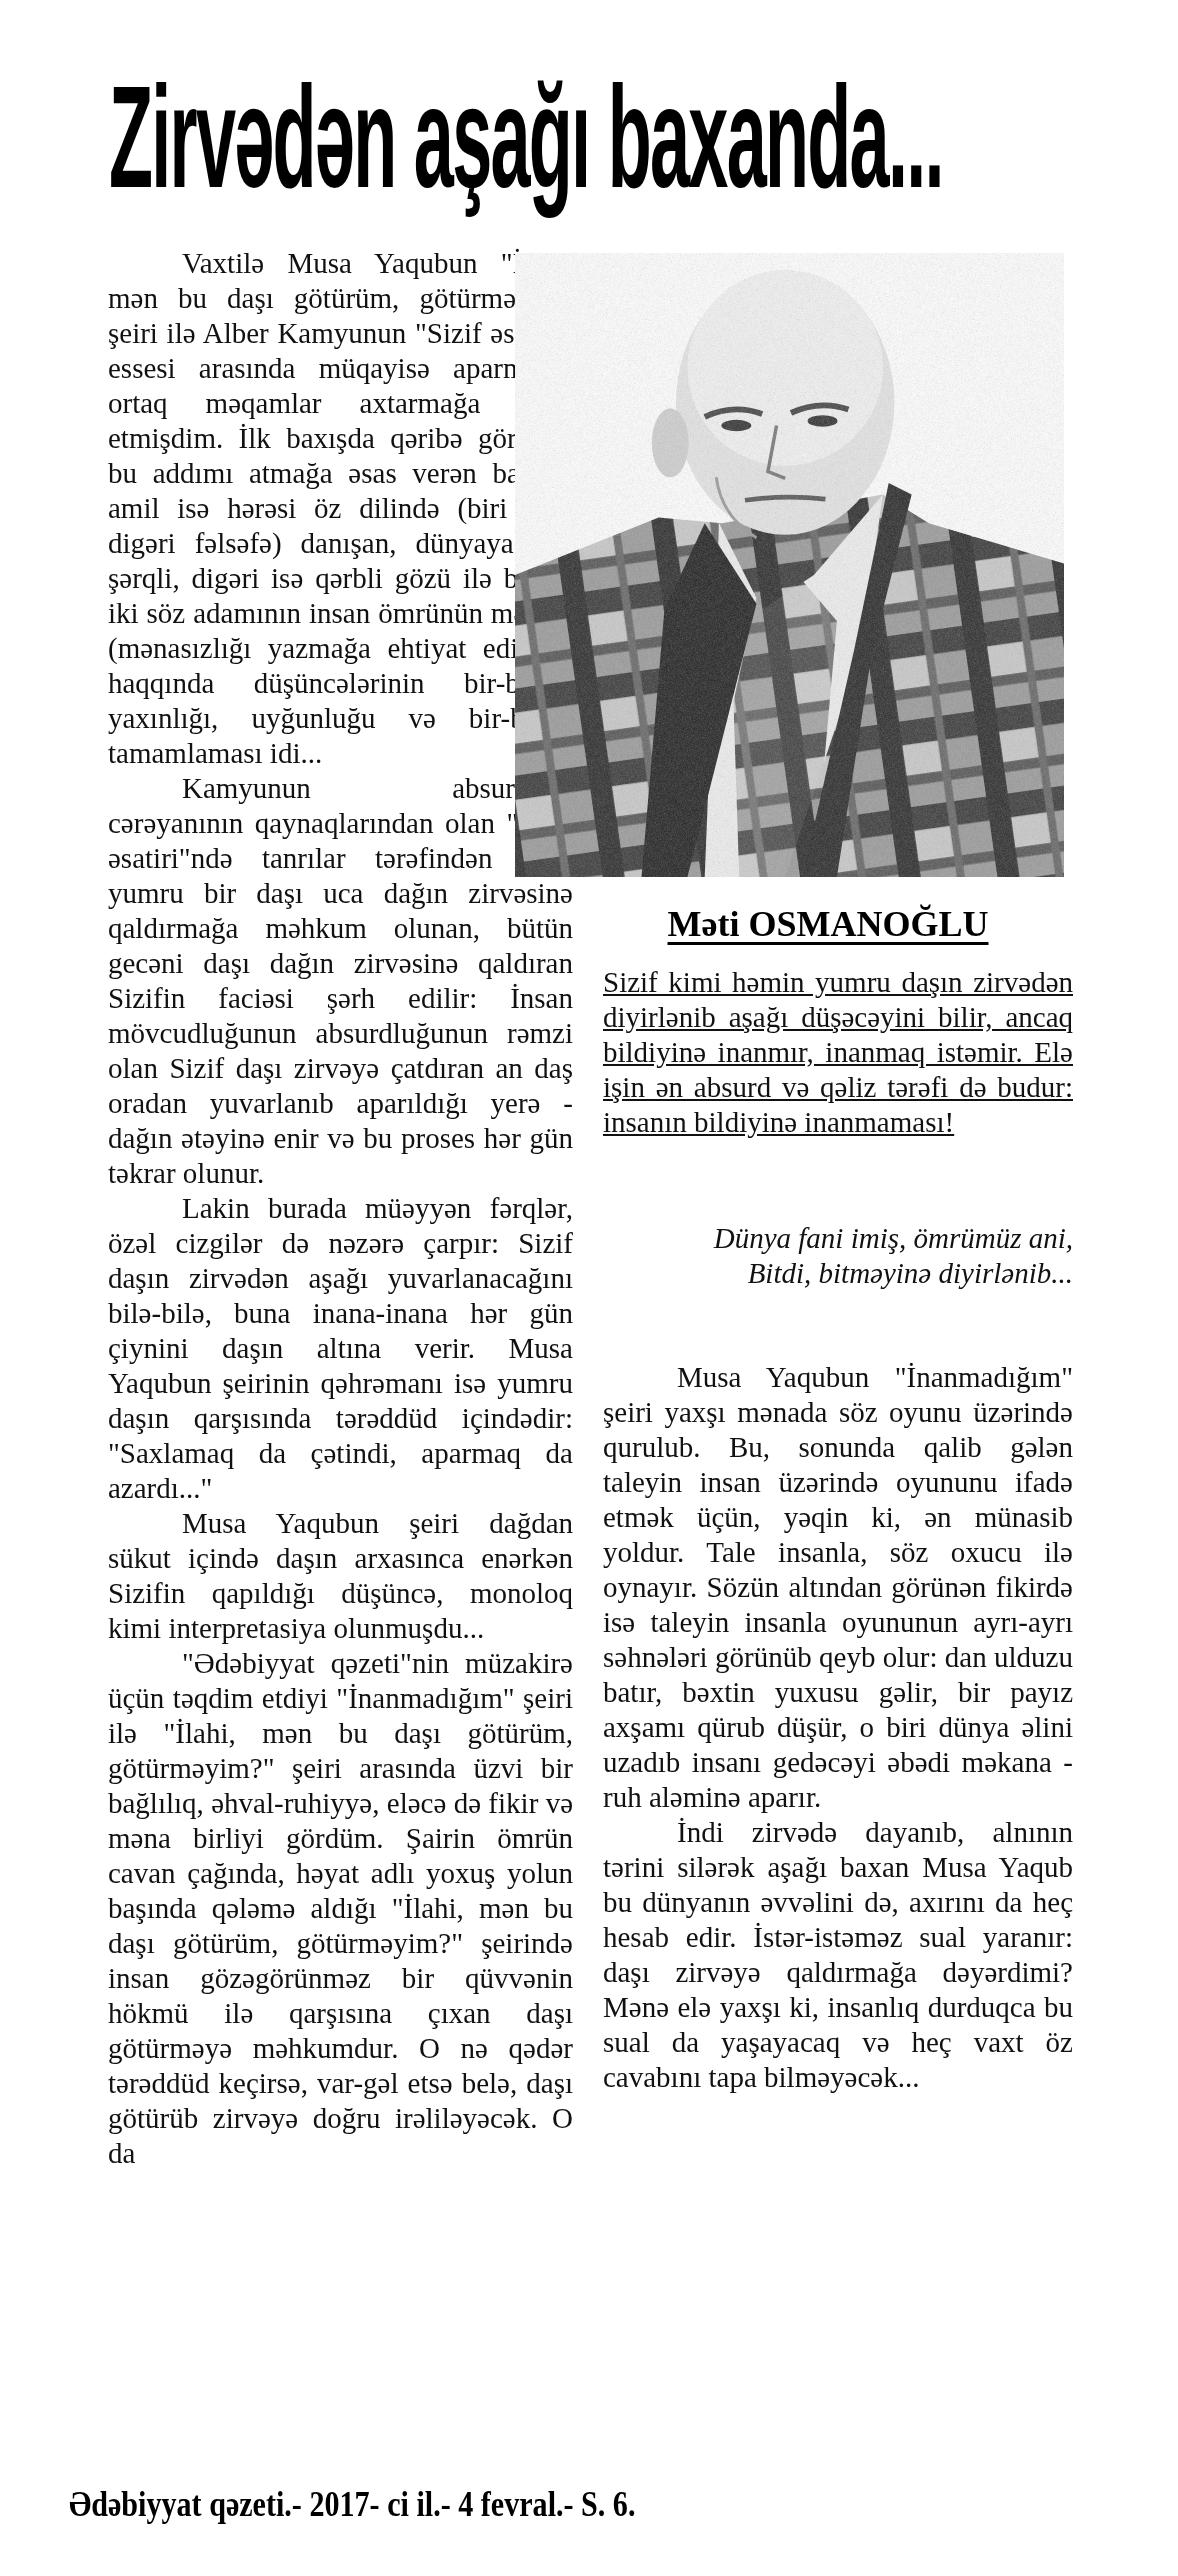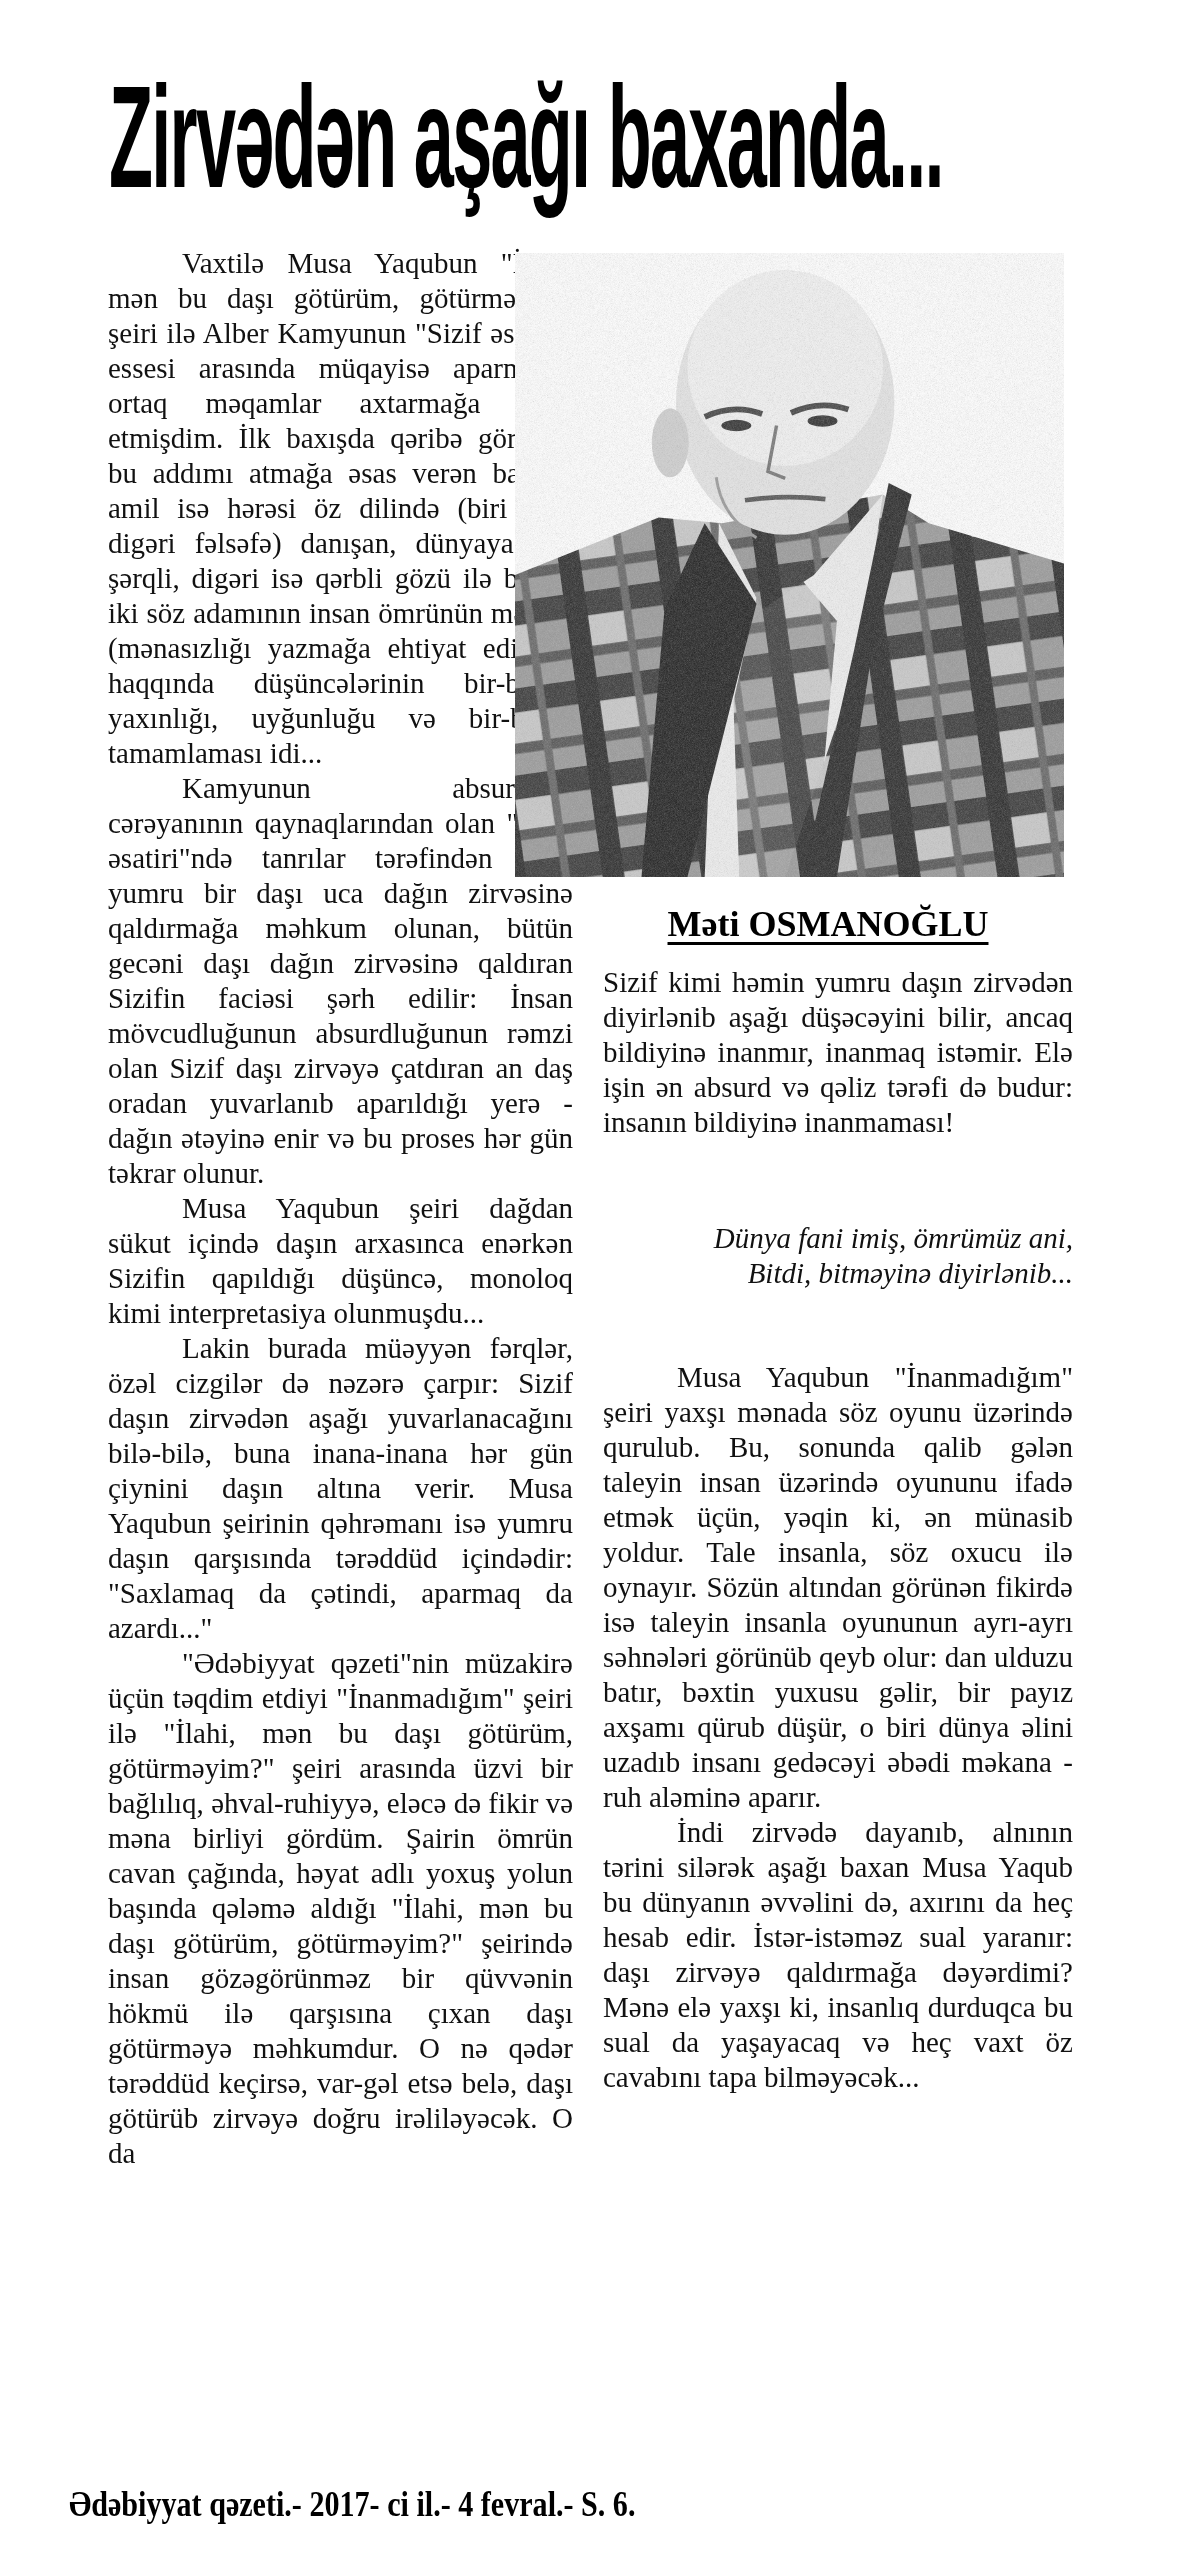--- a/index.html
+++ b/index.html
@@ -14,21 +14,21 @@
     font-weight: 700; font-size: 144px; line-height: 1; letter-spacing: -3.4px;
     transform: scaleX(0.50); transform-origin: left top;
     white-space: nowrap; color: #000;
   }
   .col {
     position: absolute;
     font-size: 29px; line-height: 35px;
     text-align: justify; hyphens: manual;
   }
   .col p { margin: 0; text-indent: 74px; }
-  .col p.noindent { text-indent: 0; }
+  .col p.noindent { text-indent: 0; text-decoration: underline; }
   .col-left { left: 108px; top: 246px; width: 465px; }
   .col-right { left: 603px; top: 965px; width: 470px; }
   .verse { margin: 81px 0 0 0; padding-left: 57px; font-style: italic; text-align: right; }
   .verse div { text-indent: 0; }
   .spacer { height: 69px; }
 
   .photo {
     position: absolute; left: 515px; top: 253px; width: 549px; height: 624px;
     overflow: hidden;
   }
@@ -47,22 +47,22 @@
   }
 </style>
 </head>
 <body>
 
 <h1 class="title">Zirvədən aşağı baxanda...</h1>
 
 <div class="col col-left">
   <p>Vaxtilə Musa Yaqubun "İlahi, mən bu daşı götürüm, götürməyim" şeiri ilə Alber Kamyunun "Sizif əsatiri" essesi arasında müqayisə aparmağa, ortaq məqamlar axtarmağa cəhd etmişdim. İlk baxışda qəribə görünən bu addımı atmağa əsas verən başlıca amil isə hərəsi öz dilində (biri şeir, digəri fəlsəfə) danışan, dünyaya biri şərqli, digəri isə qərbli gözü ilə baxan iki söz adamının insan ömrünün mənası (mənasızlığı yazmağa ehtiyat edirəm) haqqında düşüncələrinin bir-birinə yaxınlığı, uyğunluğu və bir-birini tamamlaması idi...</p>
   <p>Kamyunun absurdizm cərəyanının qaynaqlarından olan "Sizif əsatiri"ndə tanrılar tərəfindən ağır, yumru bir daşı uca dağın zirvəsinə qaldırmağa məhkum olunan, bütün gecəni daşı dağın zirvəsinə qaldıran Sizifin faciəsi şərh edilir: İnsan mövcudluğunun absurdluğunun rəmzi olan Sizif daşı zirvəyə çatdıran an daş oradan yuvarlanıb aparıldığı yerə - dağın ətəyinə enir və bu proses hər gün təkrar olunur.</p>
+  <p>Lakin burada müəyyən fərqlər, özəl cizgilər də nəzərə çarpır: Sizif daşın zirvədən aşağı yuvarlanacağını bilə-bilə, buna inana-inana hər gün çiynini daşın altına verir. Musa Yaqubun şeirinin qəhrəmanı isə yumru daşın qarşısında tərəddüd içindədir: "Saxlamaq da çətindi, aparmaq da azardı..."</p>
   <p>Musa Yaqubun şeiri dağdan sükut içində daşın arxasınca enərkən Sizifin qapıldığı düşüncə, monoloq kimi interpretasiya olunmuşdu...</p>
-  <p>Lakin burada müəyyən fərqlər, özəl cizgilər də nəzərə çarpır: Sizif daşın zirvədən aşağı yuvarlanacağını bilə-bilə, buna inana-inana hər gün çiynini daşın altına verir. Musa Yaqubun şeirinin qəhrəmanı isə yumru daşın qarşısında tərəddüd içindədir: "Saxlamaq da çətindi, aparmaq da azardı..."</p>
   <p>"Ədəbiyyat qəzeti"nin müzakirə üçün təqdim etdiyi "İnanmadığım" şeiri ilə "İlahi, mən bu daşı götürüm, götürməyim?" şeiri arasında üzvi bir bağlılıq, əhval-ruhiyyə, eləcə də fikir və məna birliyi gördüm. Şairin ömrün cavan çağında, həyat adlı yoxuş yolun başında qələmə aldığı "İlahi, mən bu daşı götürüm, götürməyim?" şeirində insan gözəgörünməz bir qüvvənin hökmü ilə qarşısına çıxan daşı götürməyə məhkumdur. O nə qədər tərəddüd keçirsə, var-gəl etsə belə, daşı götürüb zirvəyə doğru irəliləyəcək. O da</p>
 </div>
 
 <div class="photo">
   <svg viewBox="0 0 955 1085" preserveAspectRatio="none">
     <defs>
       <filter id="grain">
         <feTurbulence type="fractalNoise" baseFrequency="0.9" numOctaves="2" seed="3"></feTurbulence>
         <feColorMatrix type="saturate" values="0"></feColorMatrix>
         <feComponentTransfer>

